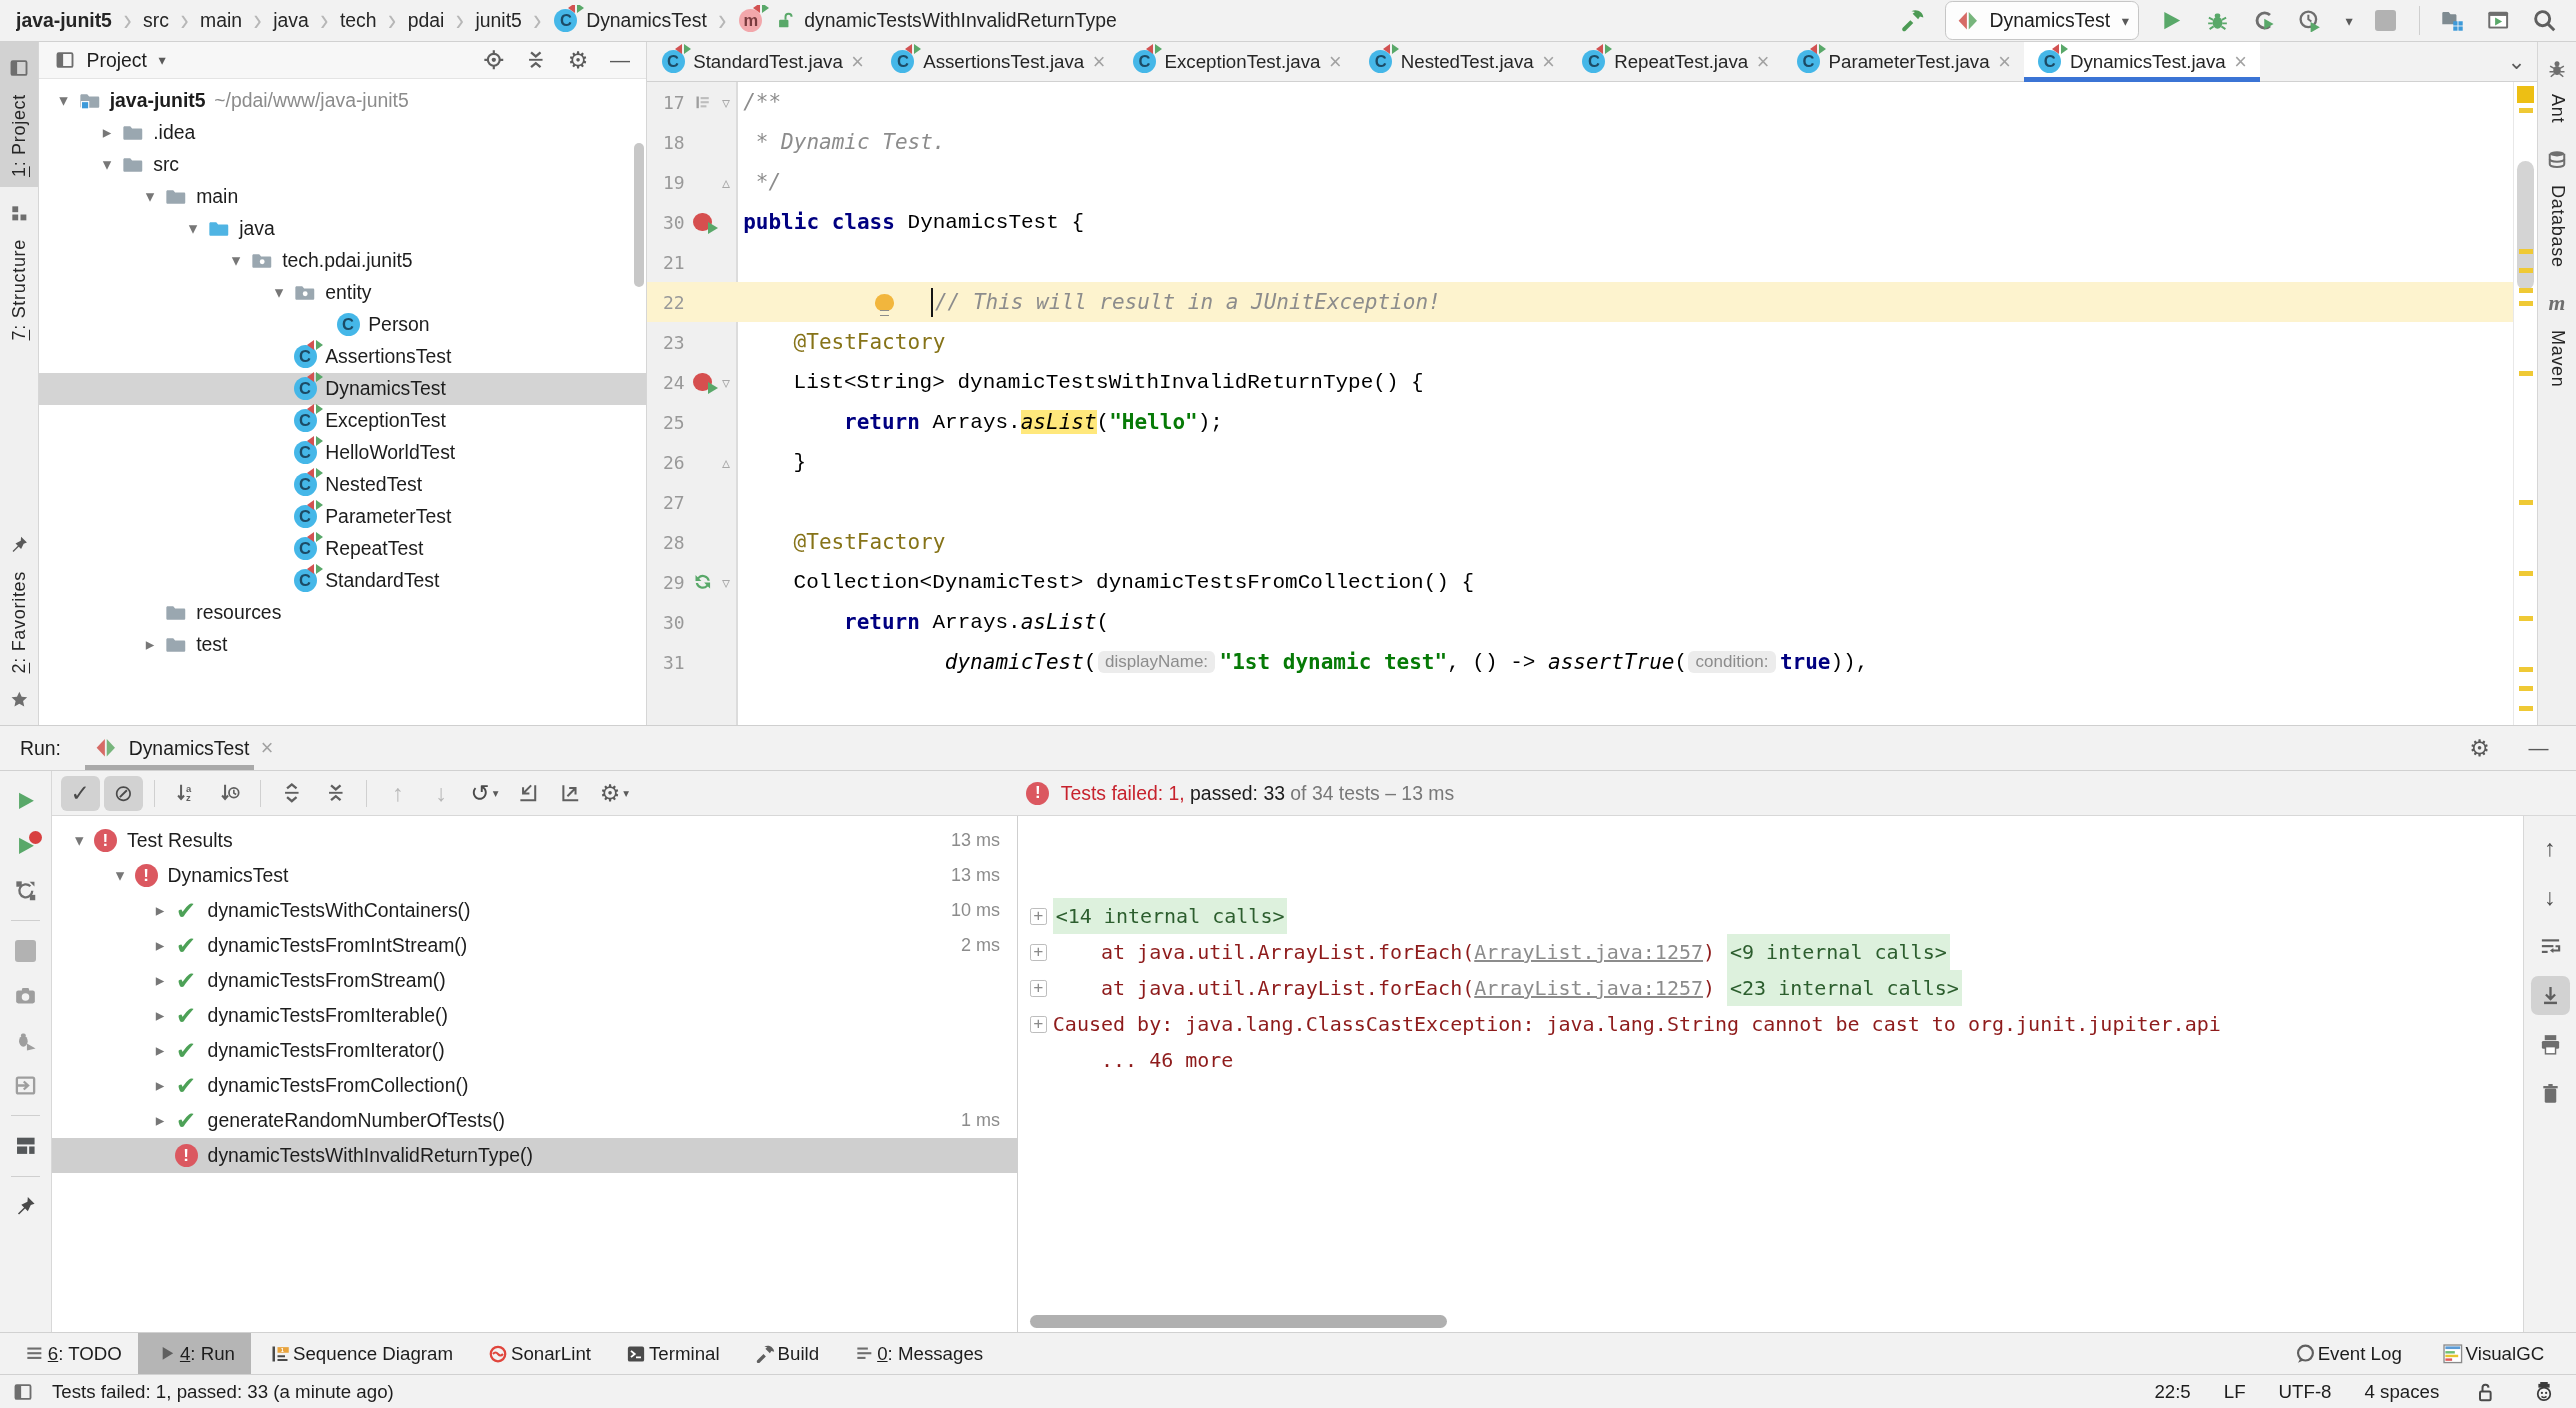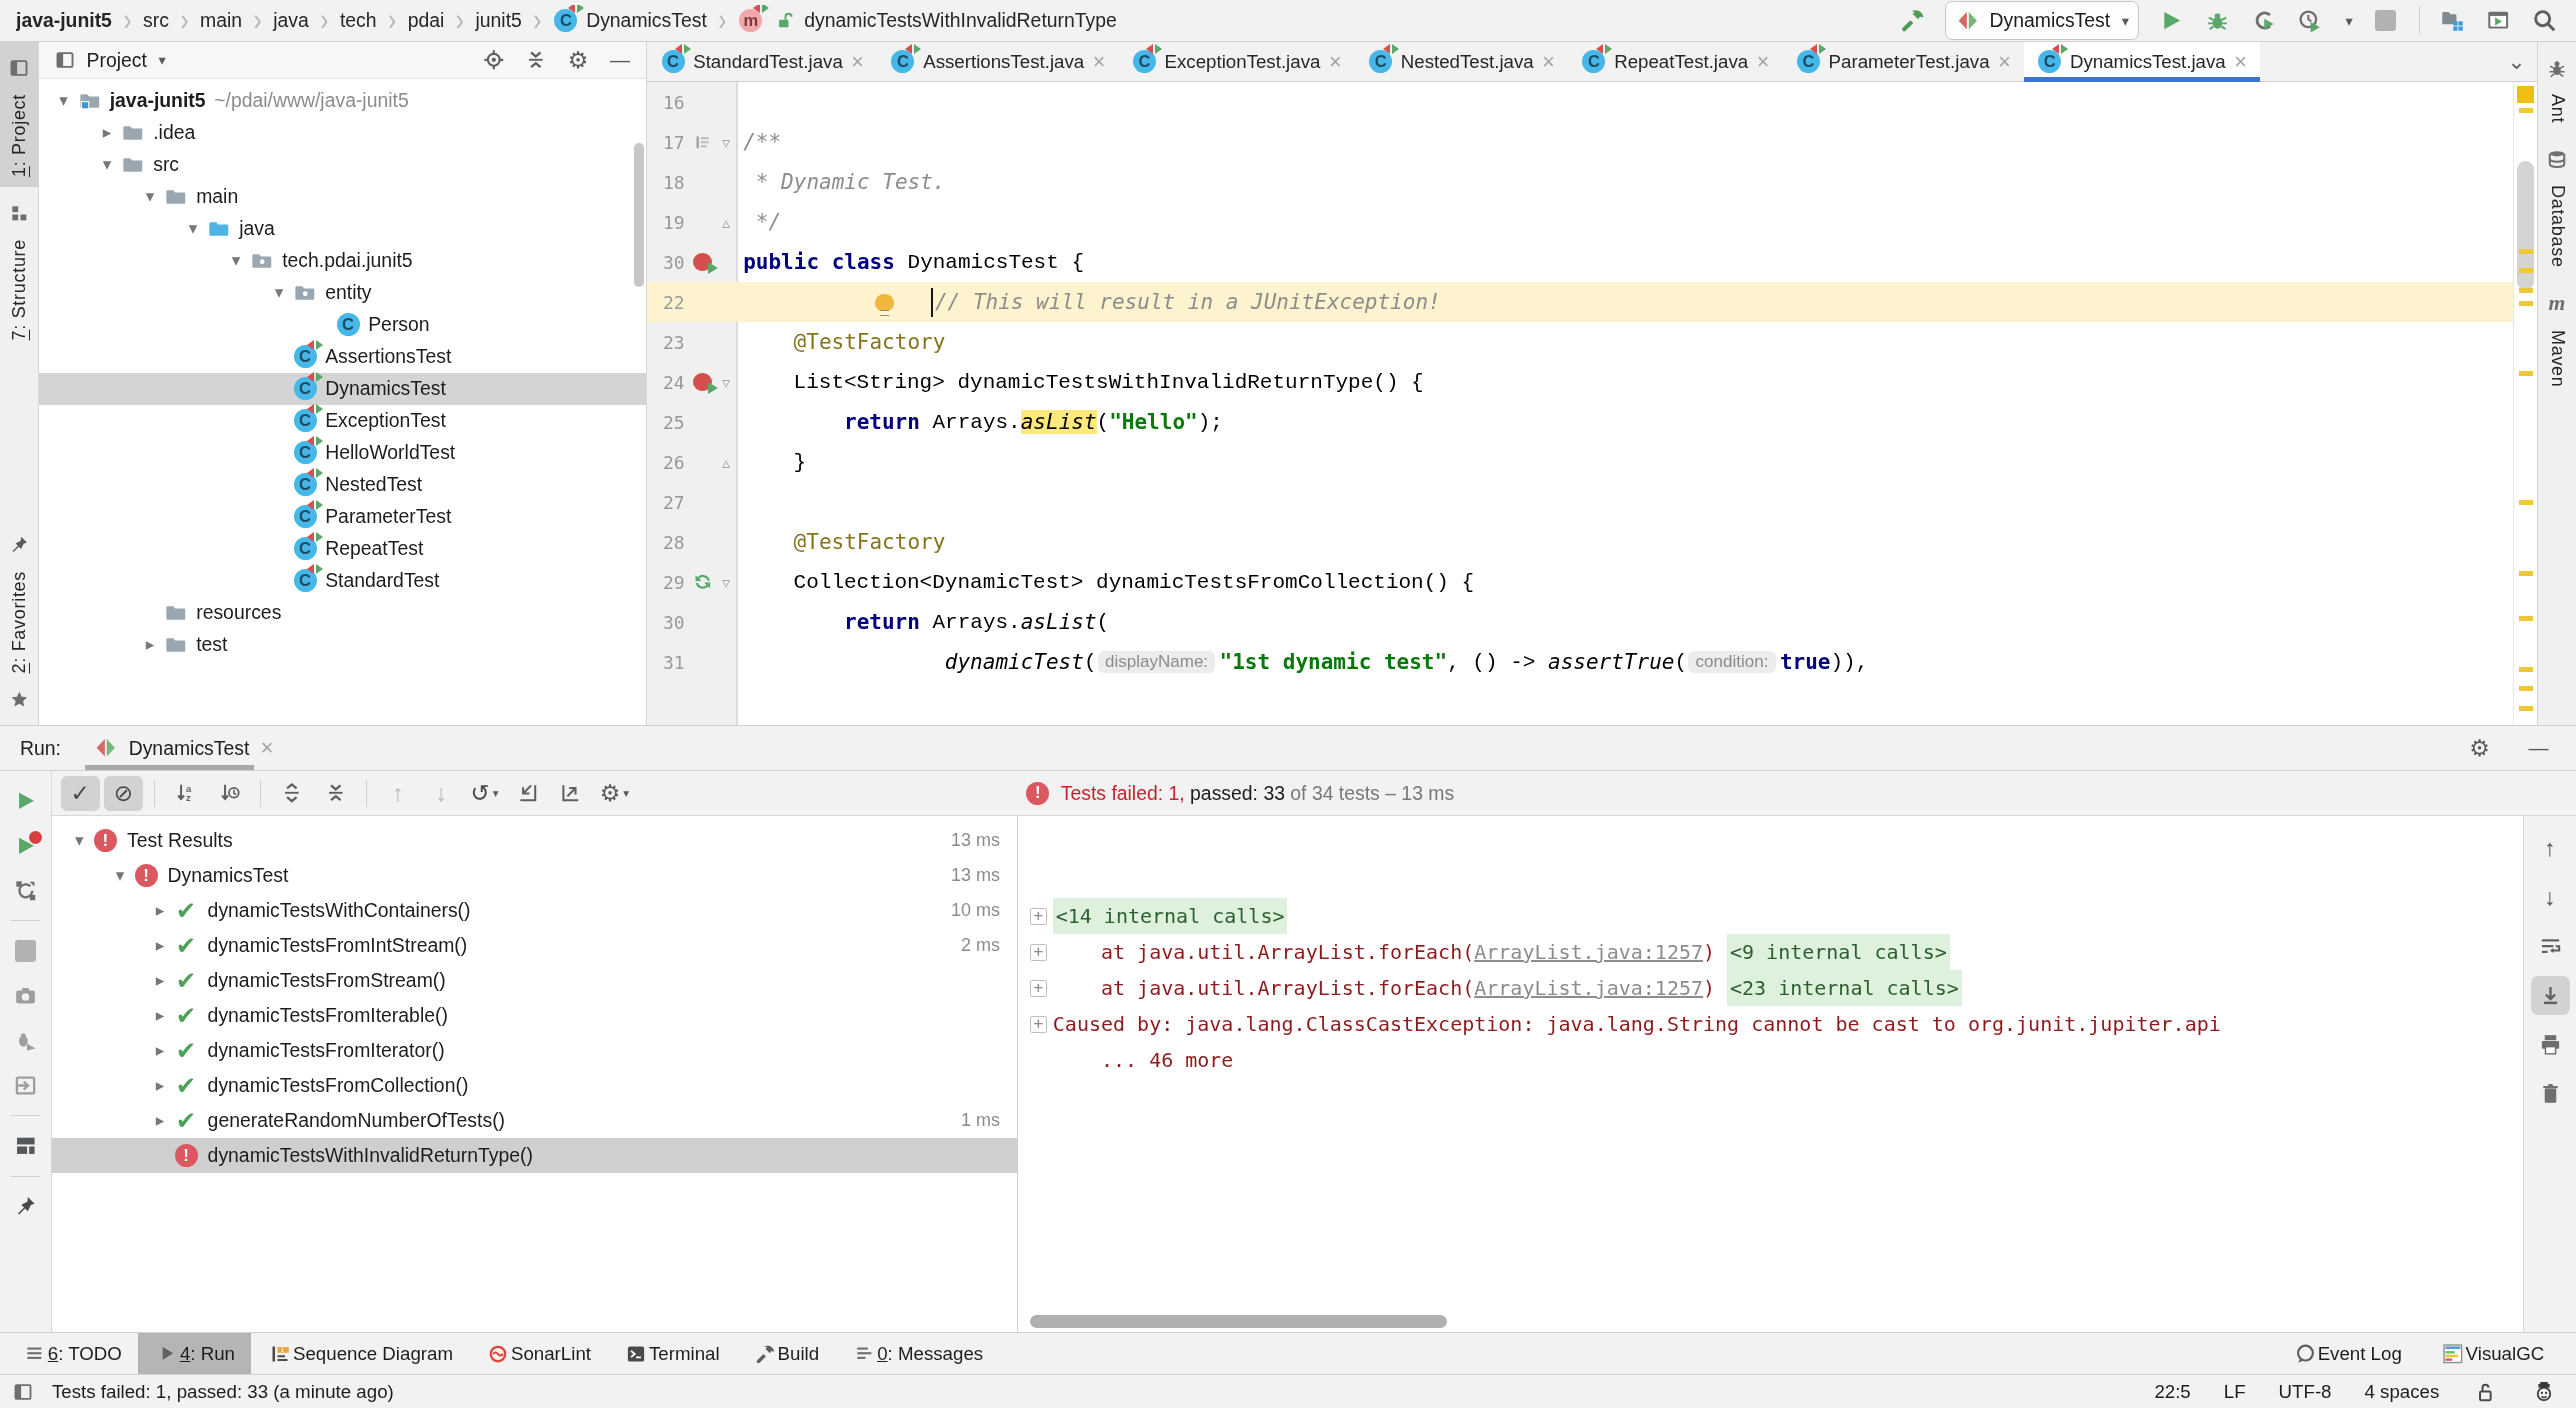--- a/index.html
+++ b/index.html
@@ -593,26 +593,20 @@
                 </span></span>
             </span>
             <span>DynamicsTest.java</span>
             <span class="tab-close">×</span>
           </div>
           <span class="tabs-end">⌄</span>
         </div>
       <div class="code-wrap">
         <div class="code-lines" id="code-lines">
             <div class="cl">
-              <span class="ln">16</span>
-              <span class="gic"></span>
-              <span class="fld"></span>
-              <span class="code"></span>
-            </div>
-            <div class="cl">
               <span class="ln">17</span>
               <span class="gic">
                 <svg width="18.7" height="18.7" viewBox="0 0 16 16">
                   <rect x="3" y="3" width="2" height="10" fill="#9e9e9e"></rect>
                   <rect x="6.5" y="3.5" width="7" height="1.8" fill="#bdbdbd"></rect>
                   <rect x="6.5" y="7" width="7" height="1.8" fill="#bdbdbd"></rect>
                   <rect x="6.5" y="10.5" width="5" height="1.8" fill="#bdbdbd"></rect>
                 </svg>
               </span>
               <span class="fld">▿</span>
@@ -630,20 +624,26 @@
               <span class="fld">▵</span>
               <span class="code"><span class="s-doc"> */</span></span>
             </div>
             <div class="cl">
               <span class="ln">30</span>
               <span class="gic">
                 <span class="g-rf"></span>
               </span>
               <span class="fld"></span>
               <span class="code"><span class="s-kw">public class </span><span class="s-pl">DynamicsTest {</span></span>
+            </div>
+            <div class="cl">
+              <span class="ln">21</span>
+              <span class="gic"></span>
+              <span class="fld"></span>
+              <span class="code"></span>
             </div>
             <div class="cl hl">
               <span class="ln">22</span>
               <span class="gic"></span>
               <span class="fld"></span>
               <span class="code"><span class="bulb"></span><span class="s-pl">  </span><span class="caret-bar"></span><span class="s-cmt">// This will result in a JUnitException!</span></span>
             </div>
             <div class="cl">
               <span class="ln">23</span>
               <span class="gic"></span>

